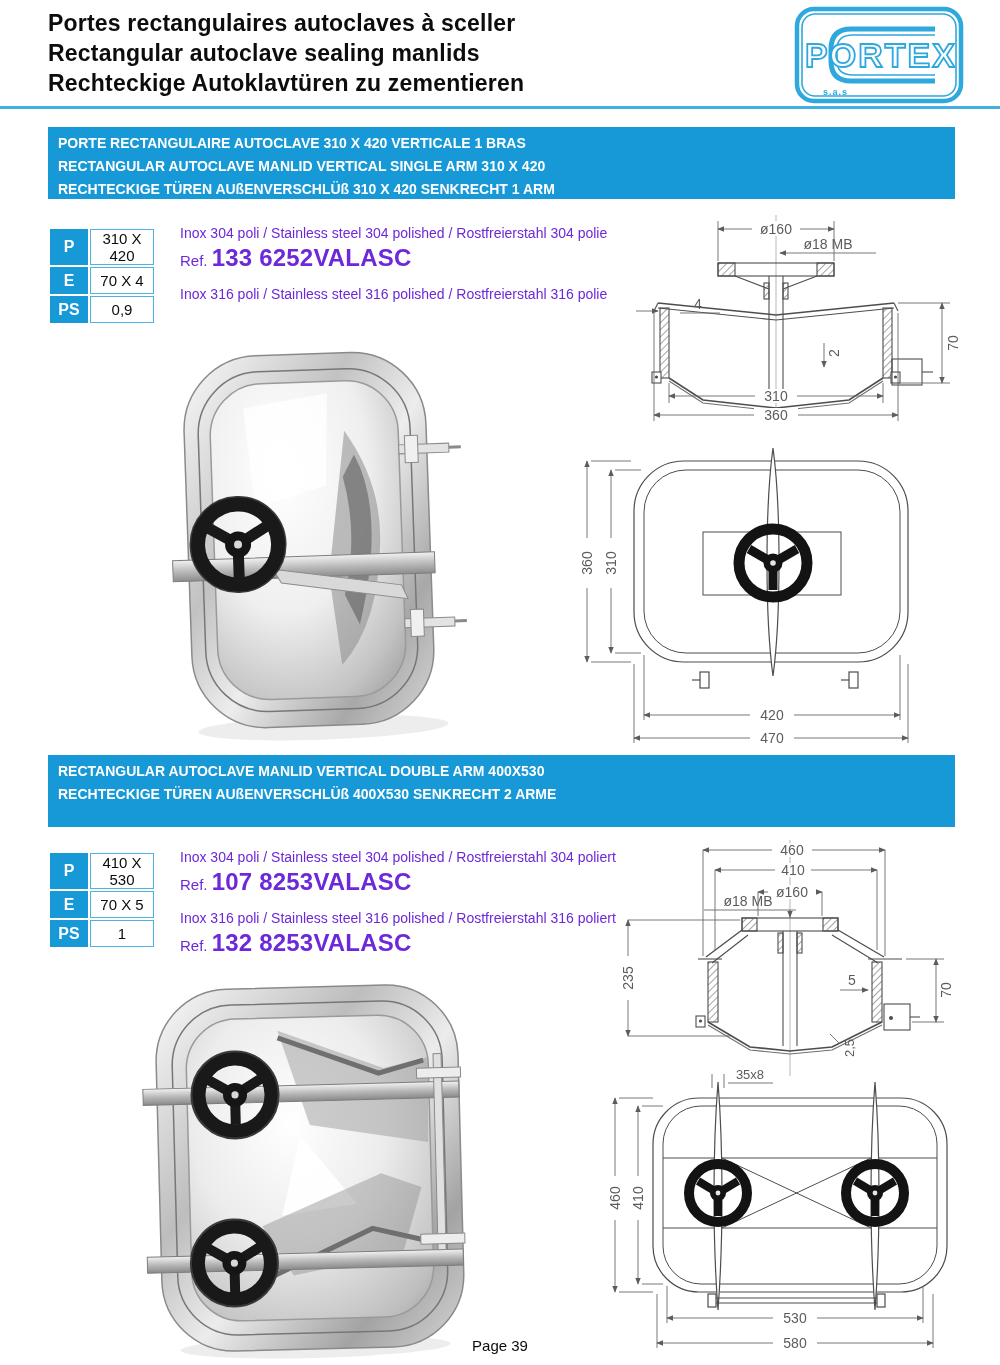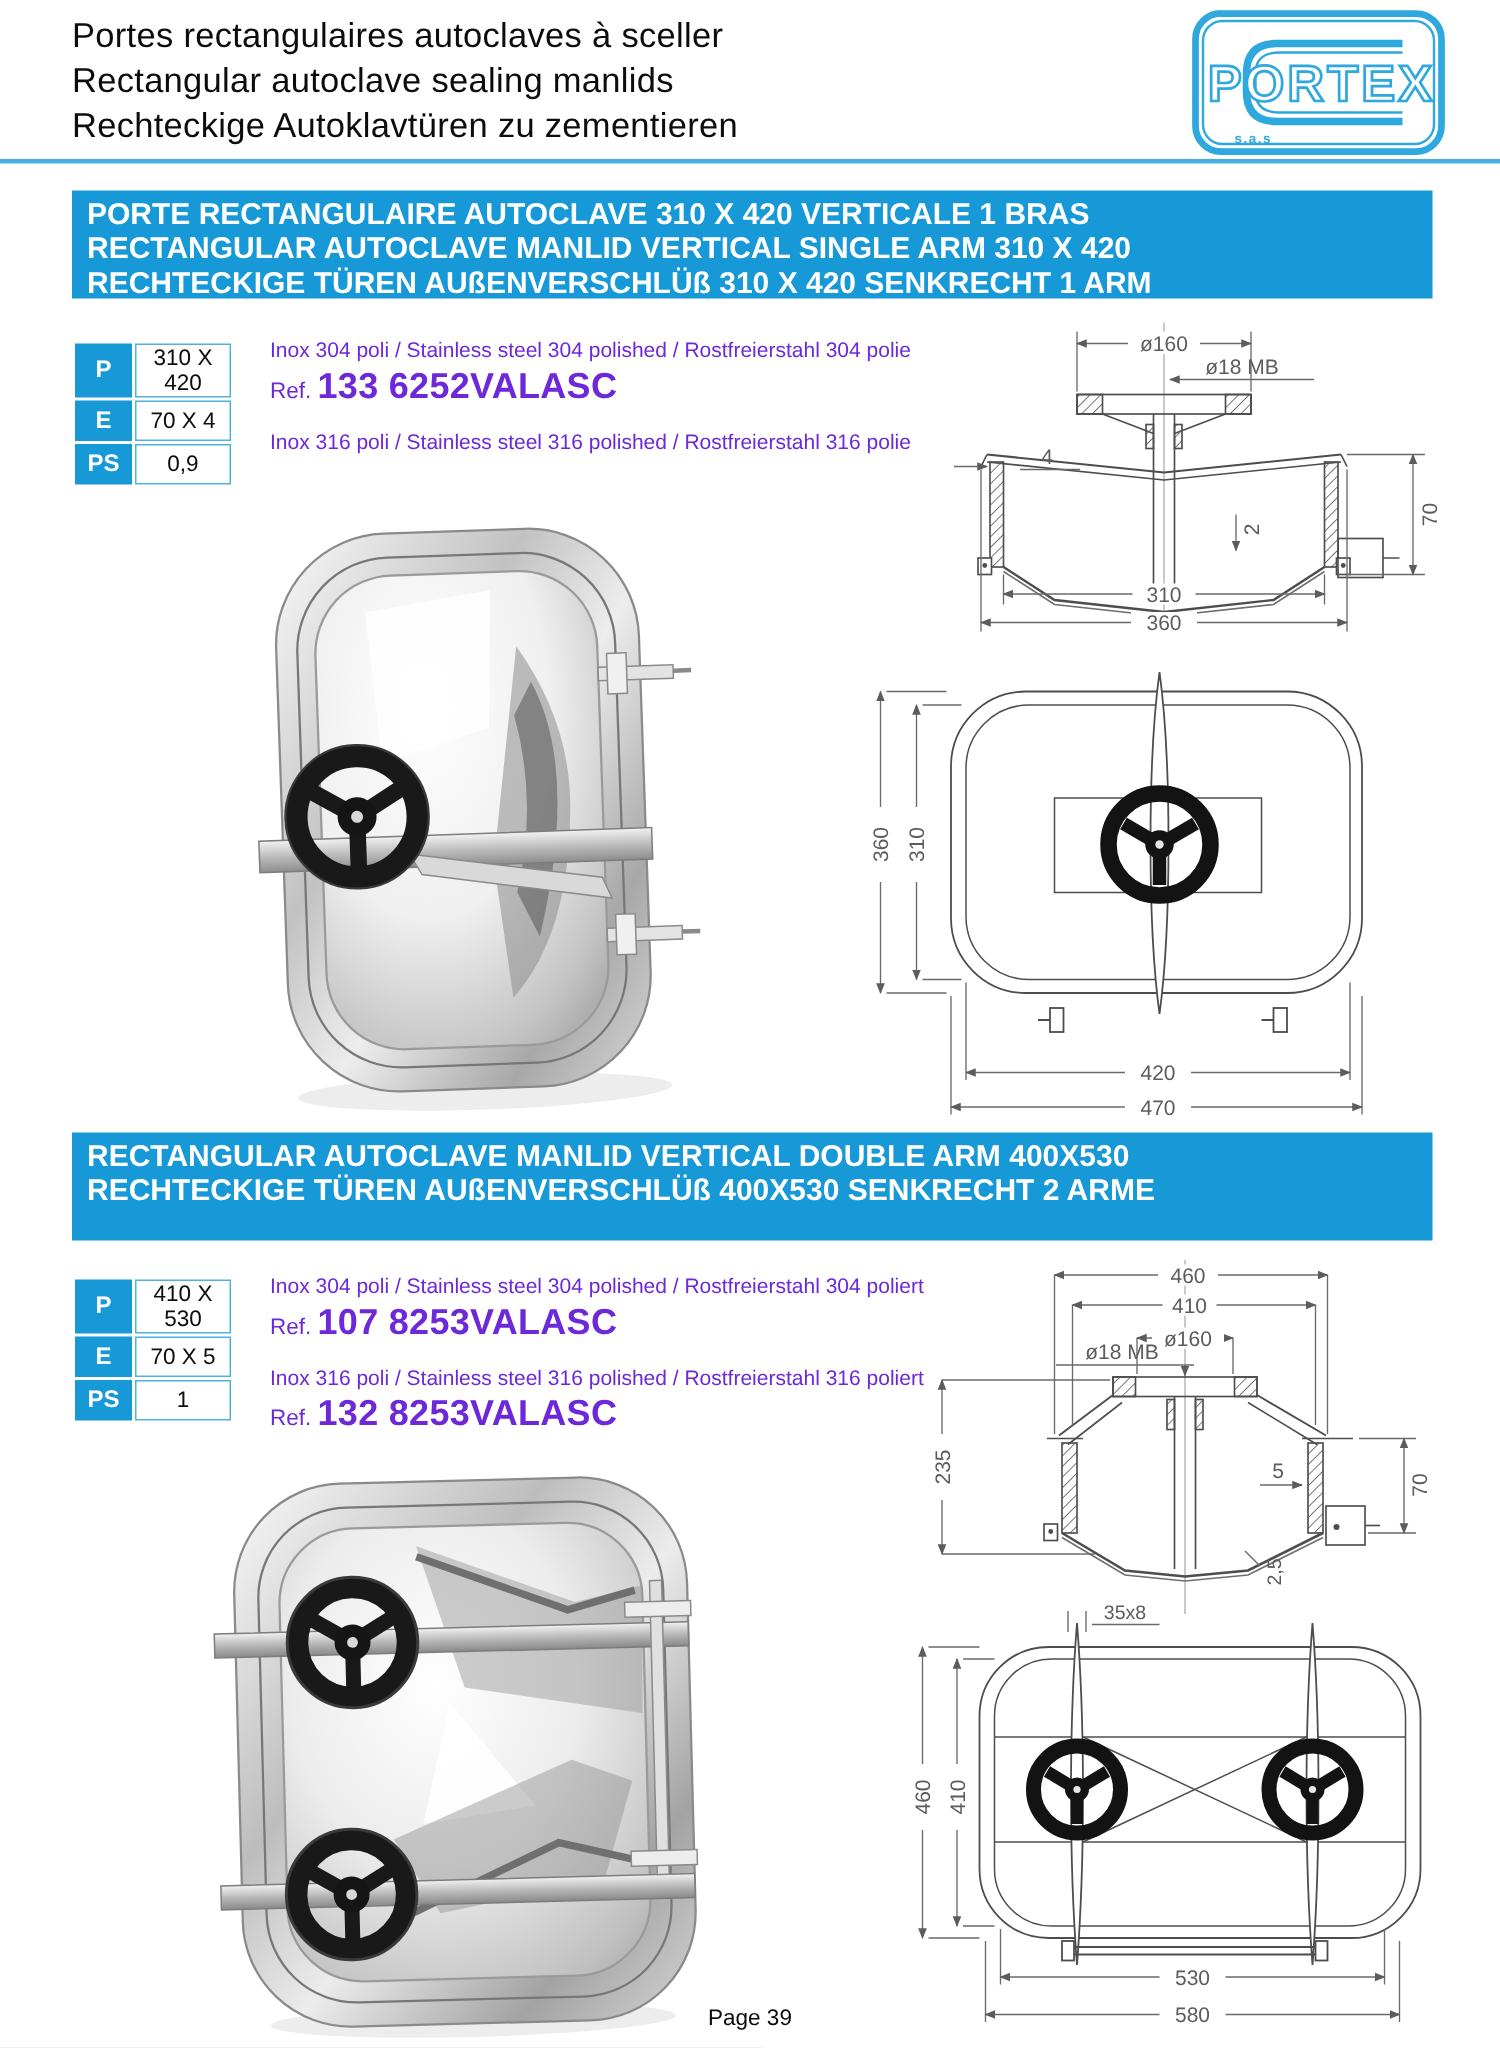--- a/index.html
+++ b/index.html
@@ -5,28 +5,28 @@
   * { margin:0; padding:0; box-sizing:border-box; }
   html,body { background:#e8e8e8; }
   .page {
     position:relative; width:1000px; height:1365px; margin:0 auto;
     background:#ffffff; overflow:hidden;
     font-family:"Liberation Sans", sans-serif; color:#111;
   }
   .abs { position:absolute; }
 
   
-  .header-title { left:48px; top:8px; font-weight:normal; font-size:23px; line-height:30px; color:#0c0c0c; letter-spacing:.2px; }
+  .header-title { left:48px; top:8px; font-weight:bold; font-size:23px; line-height:30px; color:#0c0c0c; letter-spacing:.2px; }
   .header-rule { left:0; top:106px; width:1000px; height:3px; background:#45b0e0; }
   .logo-box { left:793px; top:5px; }
 
   
   .banner {
     left:48px; width:907px; height:72px; background:#1798d7; color:#fff;
-    font-weight:bold; font-size:20px; line-height:23px; padding:5px 8px 7px 10px;
+    font-weight:bold; font-size:14px; line-height:23px; padding:5px 8px 7px 10px;
   }
   .banner div { white-space:nowrap; }
   #banner-2 { top:755px; }
 
   
   .spec-table { left:48px; border-collapse:separate; border-spacing:2px; }
   .spec-table td { height:27px; text-align:center; vertical-align:middle; }
   .spec-table td.k { width:38px; background:#1798d7; color:#fff; font-weight:bold; font-size:16px; }
   .spec-table td.v { width:64px; background:#fff; border:1.5px solid #4fb3e0; font-size:15px; color:#0c0c0c; }
 

